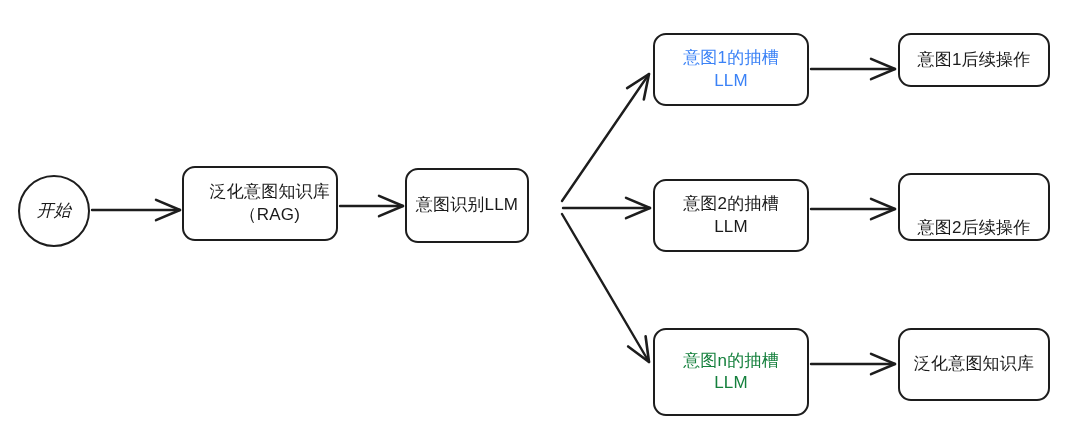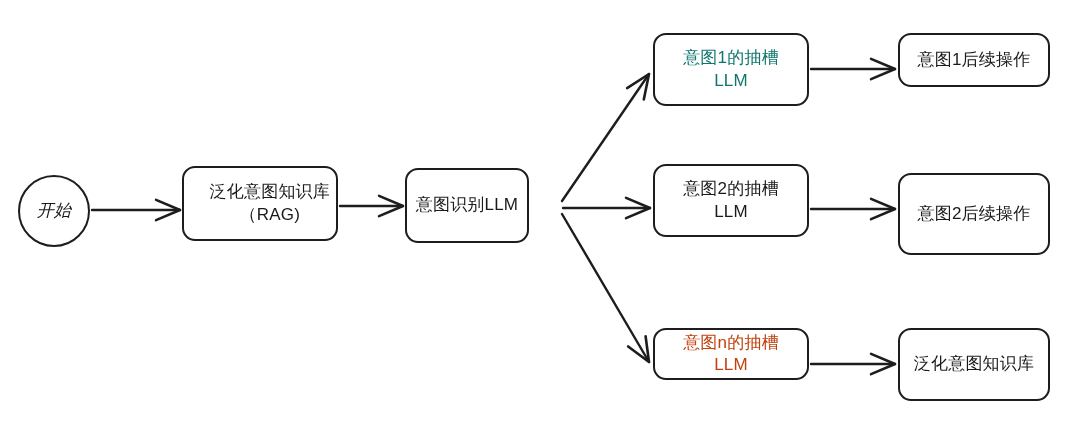--- a/index.html
+++ b/index.html
@@ -96,35 +96,35 @@
       <div class="node circle" style="left: 18px; top: 175px; width: 72px; height: 72px; border-color: rgb(29, 29, 29); color: rgb(26, 26, 26); font-style: italic;">
         <span class="label">开始</span>
       </div>
       <div class="node rounded" style="left: 182px; top: 166px; width: 156px; height: 75px; border-color: rgb(29, 29, 29); color: rgb(26, 26, 26); justify-content: flex-end;">
         <span class="label">泛化意图知识库
 （RAG)</span>
       </div>
       <div class="node rounded" style="left: 405px; top: 168px; width: 124px; height: 75px; border-color: rgb(29, 29, 29); color: rgb(26, 26, 26);">
         <span class="label">意图识别LLM</span>
       </div>
-      <div class="node rounded" style="left: 653px; top: 33px; width: 156px; height: 73px; border-color: rgb(29, 29, 29); color: #0f766e;">
+      <div class="node rounded" style="left: 653px; top: 33px; width: 156px; height: 73px; border-color: rgb(29, 29, 29); color: #3b82f6;">
         <span class="label">意图1的抽槽
 LLM</span>
       </div>
       <div class="node rounded" style="left: 898px; top: 33px; width: 152px; height: 54px; border-color: rgb(29, 29, 29); color: rgb(26, 26, 26);">
         <span class="label">意图1后续操作</span>
       </div>
-      <div class="node rounded" style="left: 653px; top: 164px; width: 156px; height: 73px; border-color: rgb(29, 29, 29); color: rgb(26, 26, 26);">
+      <div class="node rounded" style="left: 653px; top: 179px; width: 156px; height: 73px; border-color: rgb(29, 29, 29); color: rgb(26, 26, 26);">
         <span class="label">意图2的抽槽
 LLM</span>
       </div>
-      <div class="node rounded" style="left: 898px; top: 173px; width: 152px; height: 82px; border-color: rgb(29, 29, 29); color: rgb(26, 26, 26);">
+      <div class="node rounded" style="left: 898px; top: 173px; width: 152px; height: 68px; border-color: rgb(29, 29, 29); color: rgb(26, 26, 26); align-items: flex-end;">
         <span class="label">意图2后续操作</span>
       </div>
-      <div class="node rounded" style="left: 653px; top: 328px; width: 156px; height: 52px; border-color: rgb(29, 29, 29); color: #c2410c;">
+      <div class="node rounded" style="left: 653px; top: 328px; width: 156px; height: 88px; border-color: rgb(29, 29, 29); color: #15803d;">
         <span class="label">意图n的抽槽
 LLM</span>
       </div>
       <div class="node rounded" style="left: 898px; top: 328px; width: 152px; height: 73px; border-color: rgb(29, 29, 29); color: rgb(26, 26, 26);">
         <span class="label">泛化意图知识库</span>
       </div>
     </div>
 
 </div>
 

